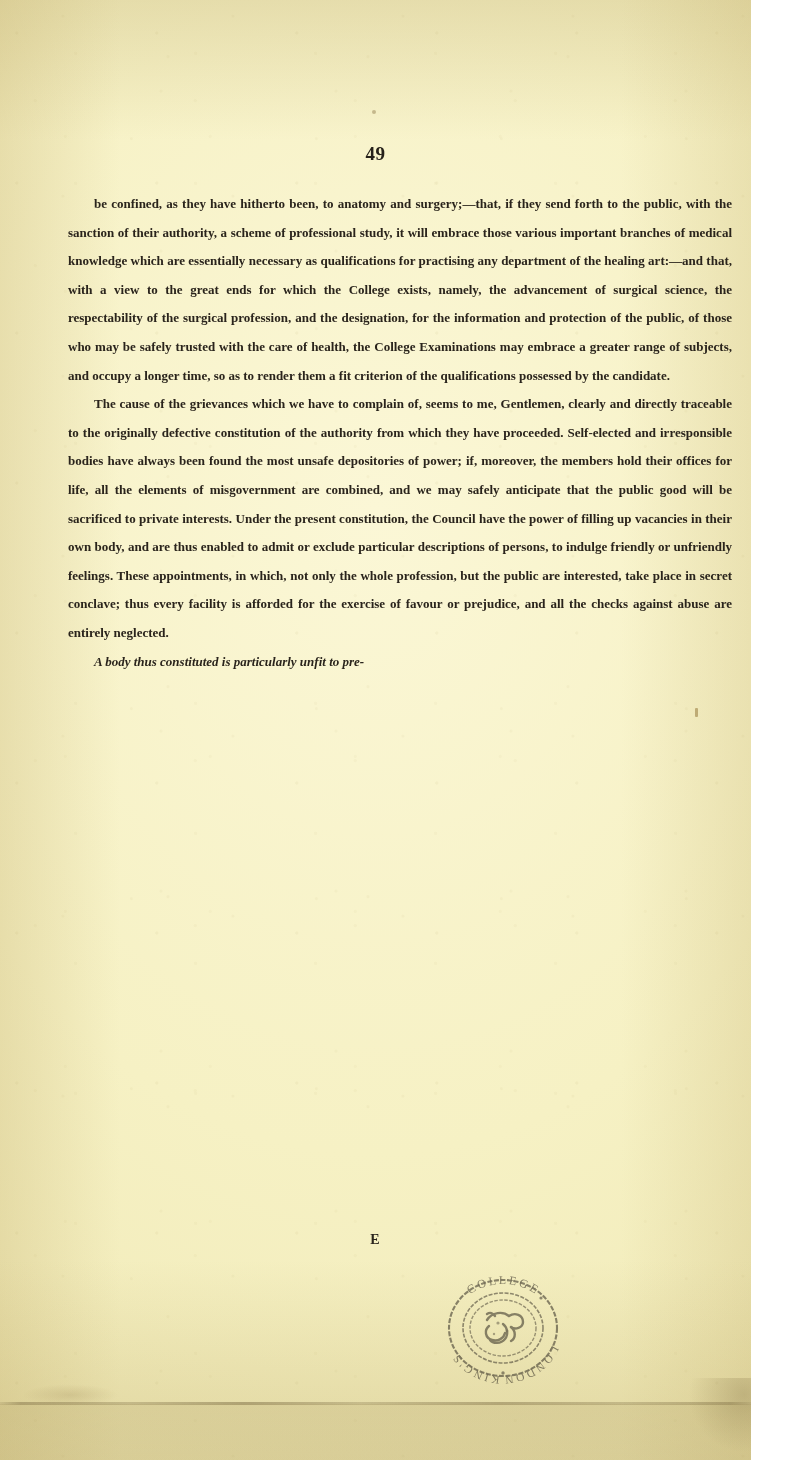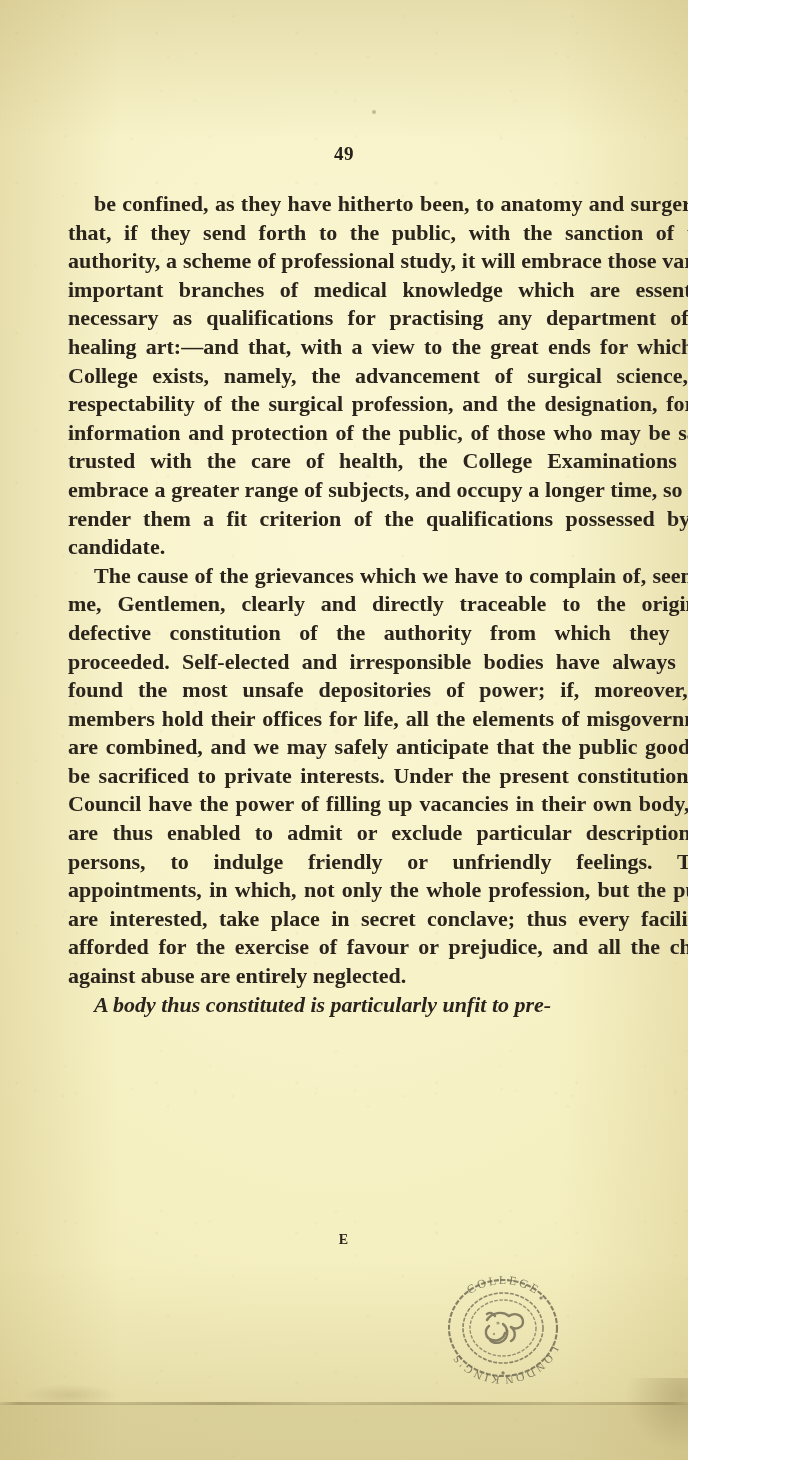--- a/index.html
+++ b/index.html
@@ -2,21 +2,21 @@
 <html><head>
 <meta charset="utf-8">
 <style>
   html, body {
     margin: 0;
     padding: 0;
     background: #ffffff;
   }
   #page {
     position: relative;
-    width: 688px;
+    width: 751px;
     height: 1460px;
     overflow: hidden;
     background: #fdba74;
     font-family: "Liberation Serif", "DejaVu Serif", serif;
   }
 
   
   .paper-base {
     position: absolute;
     inset: 0;
@@ -75,21 +75,21 @@
     font-size: 19px;
     font-weight: bold;
     color: #26211a;
     letter-spacing: 0.5px;
   }
   .body-text {
     position: absolute;
     left: 68px;
     top: 190px;
     width: 664px;
-    font-size: 22px;
+    font-size: 13px;
     line-height: 28.6px;
     color: #2a241c;
     text-align: justify;
     text-justify: inter-word;
     font-weight: 600;
   }
   .body-text p {
     margin: 0;
     text-indent: 26px;
   }

